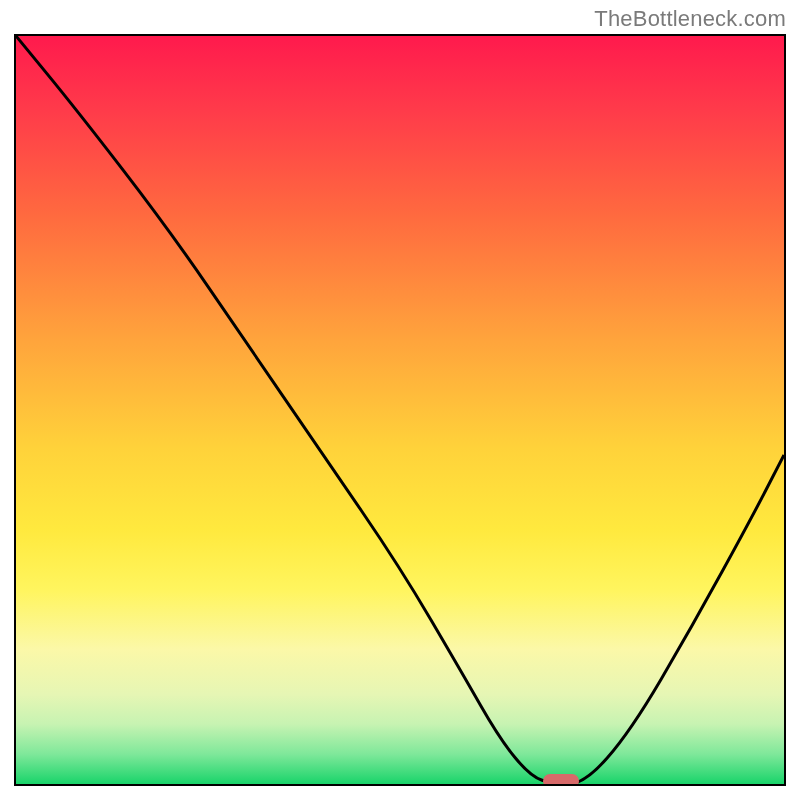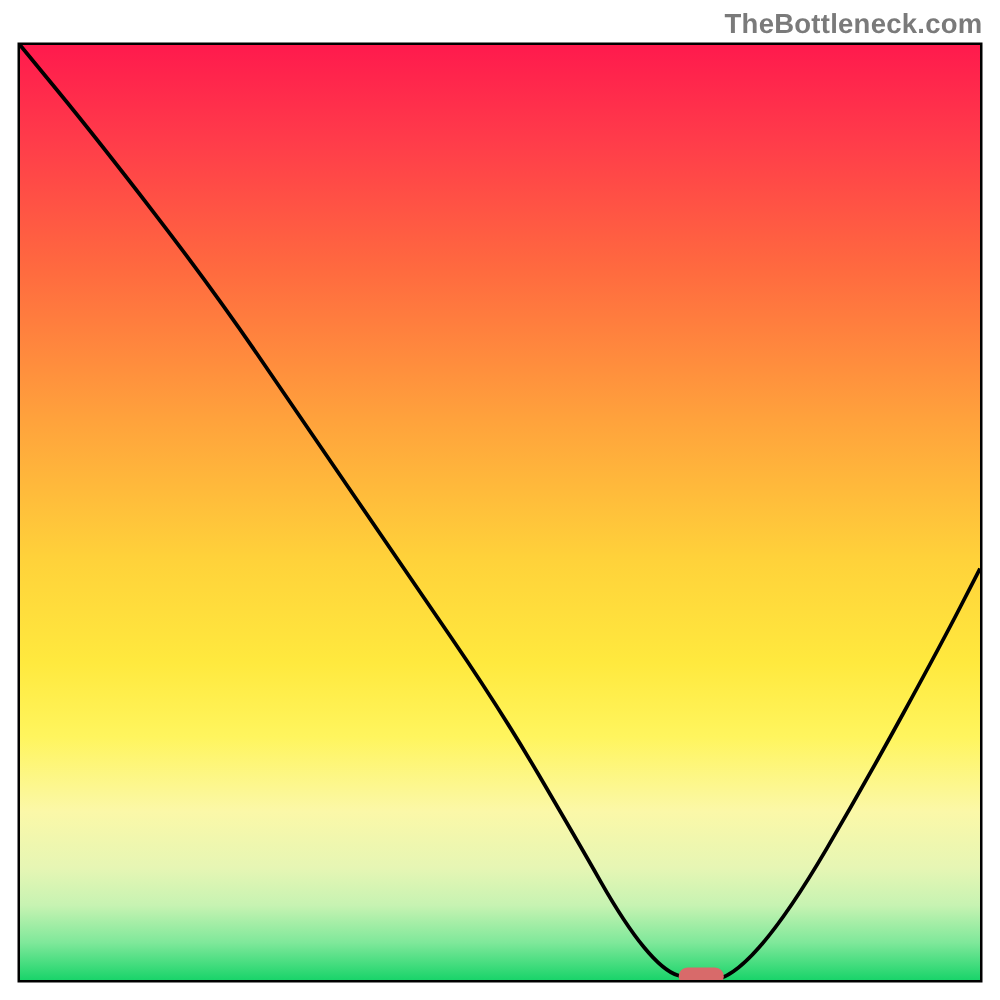--- a/index.html
+++ b/index.html
@@ -13,21 +13,21 @@
     #ffd23a 55%,
     #ffe93e 66%,
     #fff55e 74%,
     #fbf8a8 82%,
     #e6f6b4 88%,
     #c7f3b2 92%,
     #7fe89a 96%,
     #19d46a 100%)}
   svg.curve{position:absolute;left:0;top:0;width:100%;height:100%}
   .marker{position:absolute;width:36px;height:14px;border-radius:7px;background:#d86a6a}
-  .watermark{position:absolute;right:14px;top:6px;font-size:22px;font-weight:bold;color:#7a7a7a;letter-spacing:0.2px}
+  .watermark{position:absolute;right:14px;top:6px;font-size:22px;font-weight:normal;color:#7a7a7a;letter-spacing:0.2px}
 </style>
 </head>
 <body>
 
 <div class="watermark">TheBottleneck.com</div>
 
 <div class="box">
   <div class="gradient"></div>
   <svg class="curve" viewBox="0 0 768 748" preserveAspectRatio="none">
     <path id="curvePath" fill="none" stroke="#000" stroke-width="3" d="M0,0 Q0,0 30.72,37.39999999999998 Q61.44,74.79999999999995 107.52000000000001,134.64 Q153.60000000000002,194.48000000000002 192,250.58 Q230.39999999999998,306.68 268.8,362.78 Q307.20000000000005,418.88 345.6,474.98 Q384,531.08 414.71999999999997,583.44 Q445.43999999999994,635.8 464.64,669.46 Q483.84000000000003,703.12 499.20000000000005,721.8199999999999 Q514.5600000000001,740.52 526.0799999999999,744.26 Q537.5999999999999,748 552.9599999999999,748 Q568.3199999999999,748 591.36,721.8199999999999 Q614.4000000000001,695.64 645.1200000000001,643.28 Q675.84,590.9200000000001 706.56,534.82 Q737.28,478.72 752.64,448.8 T768,418.88"></path>

